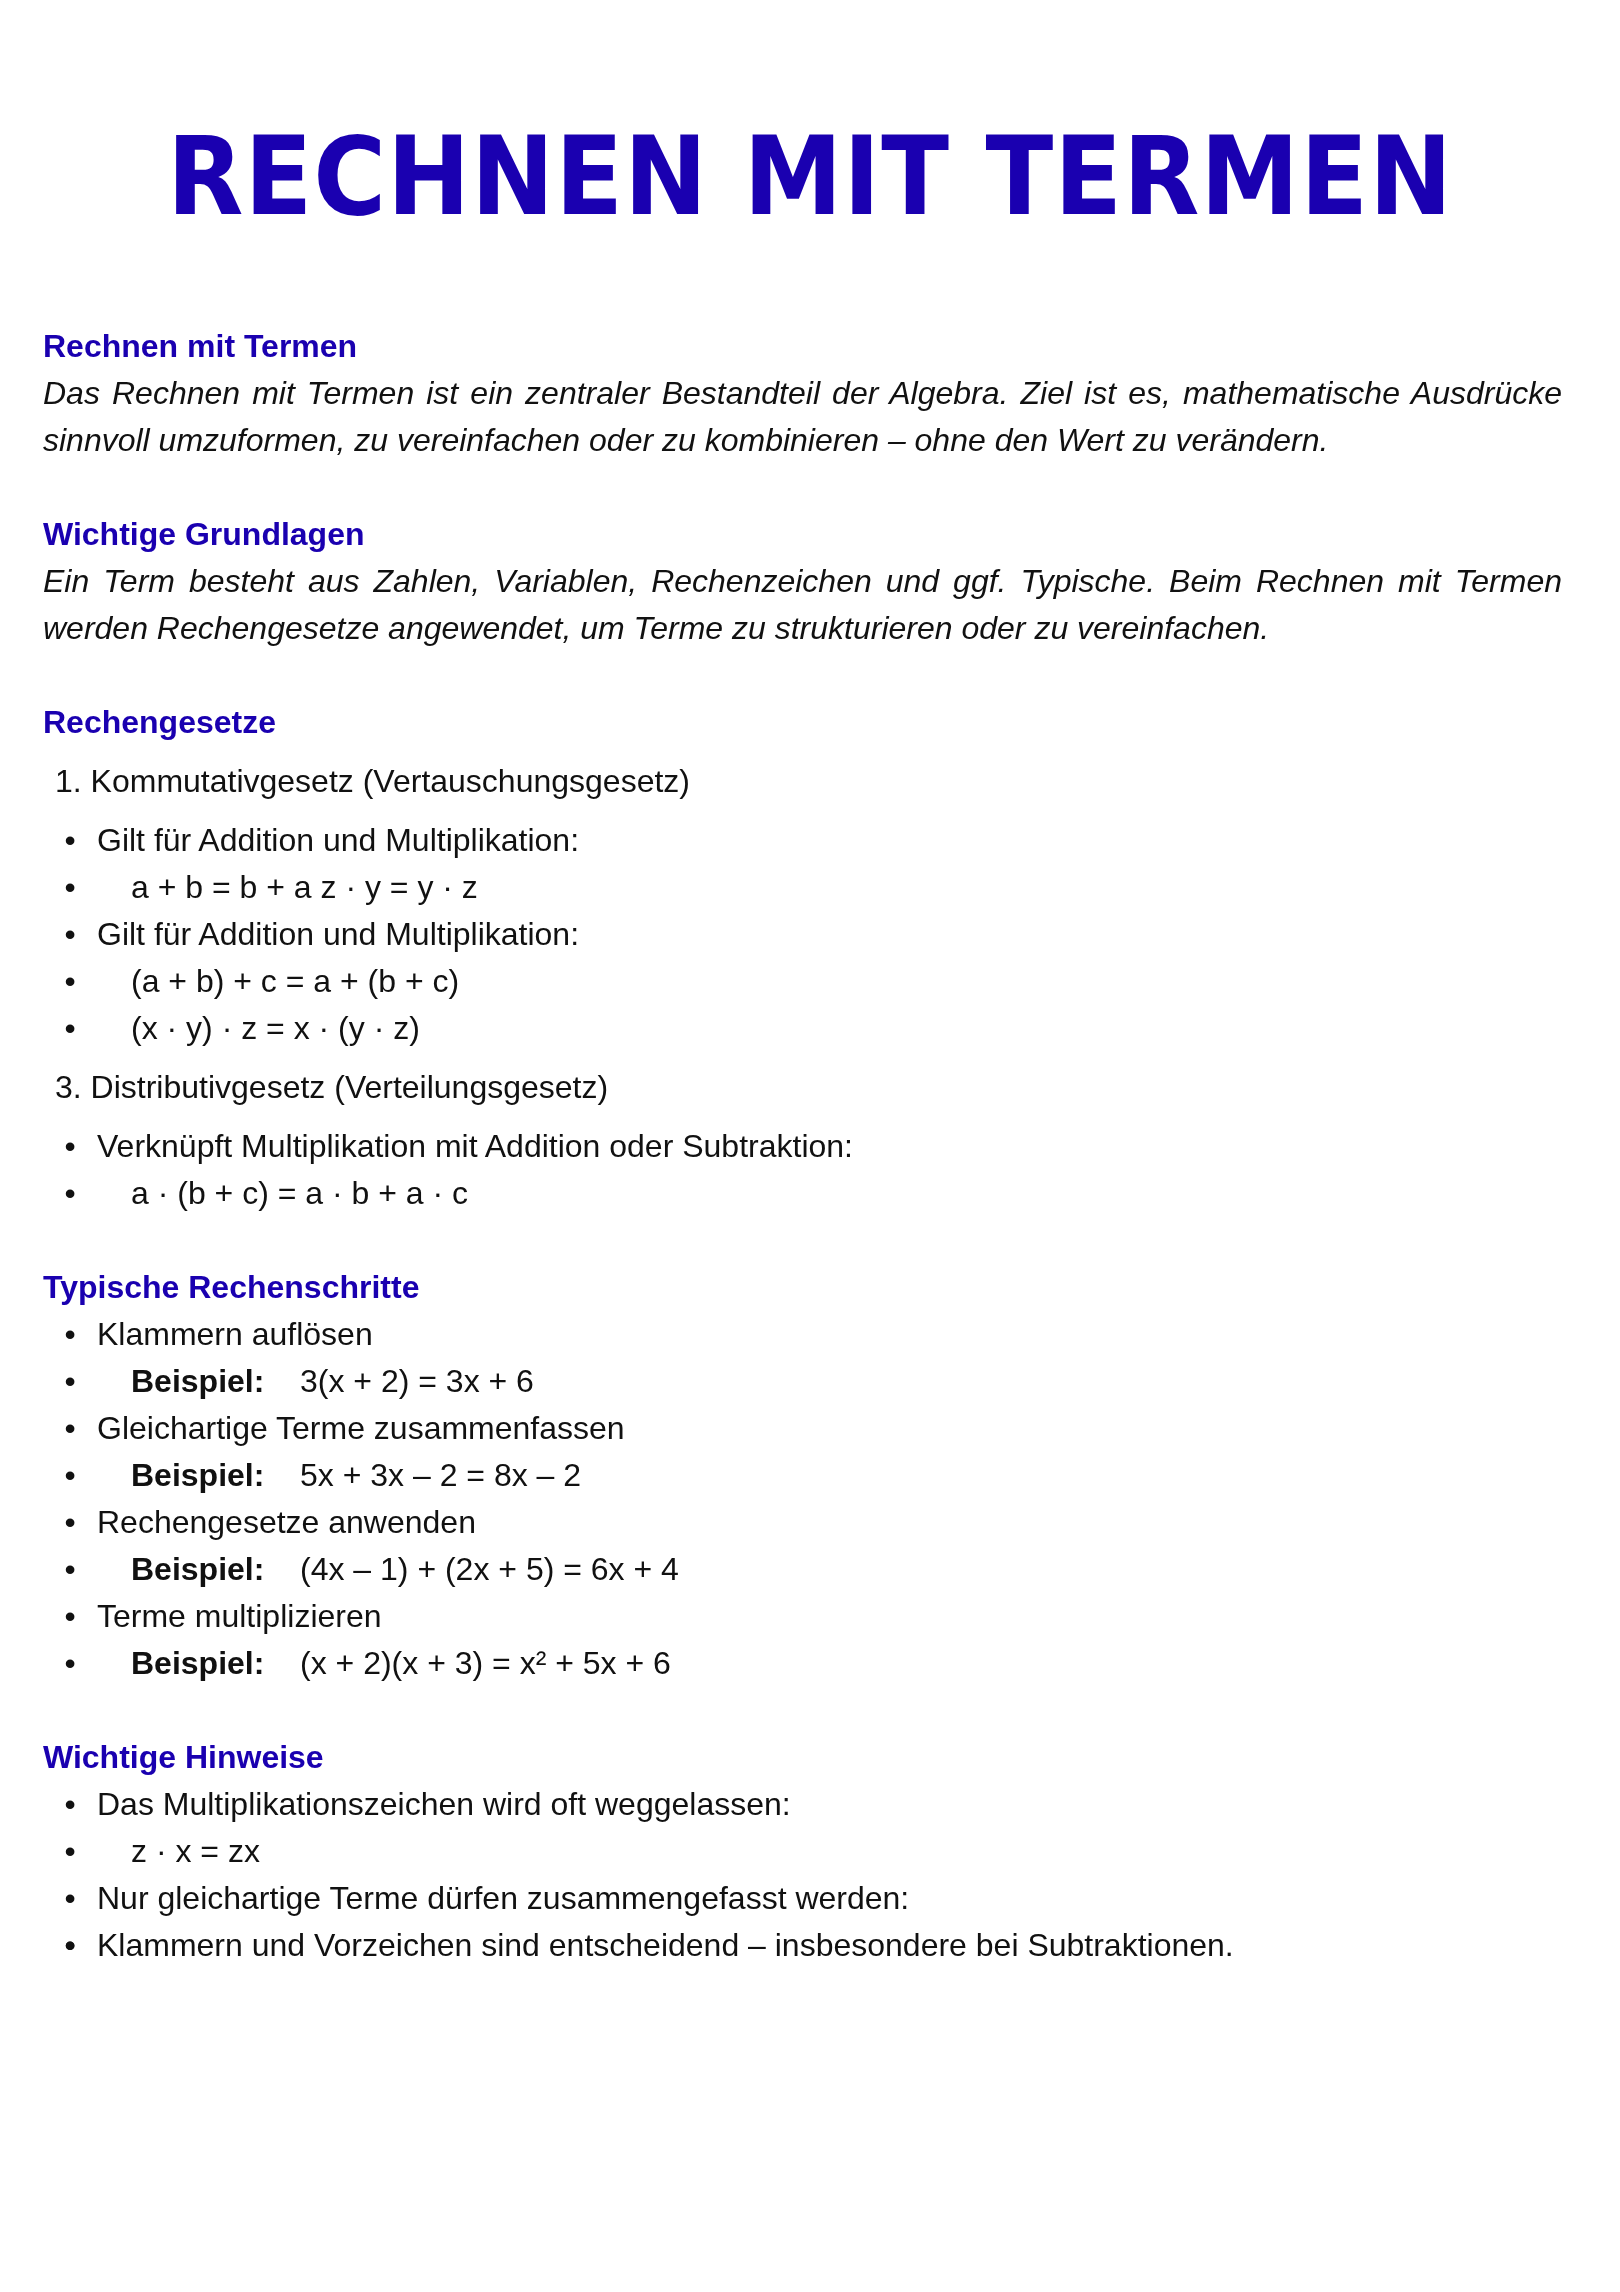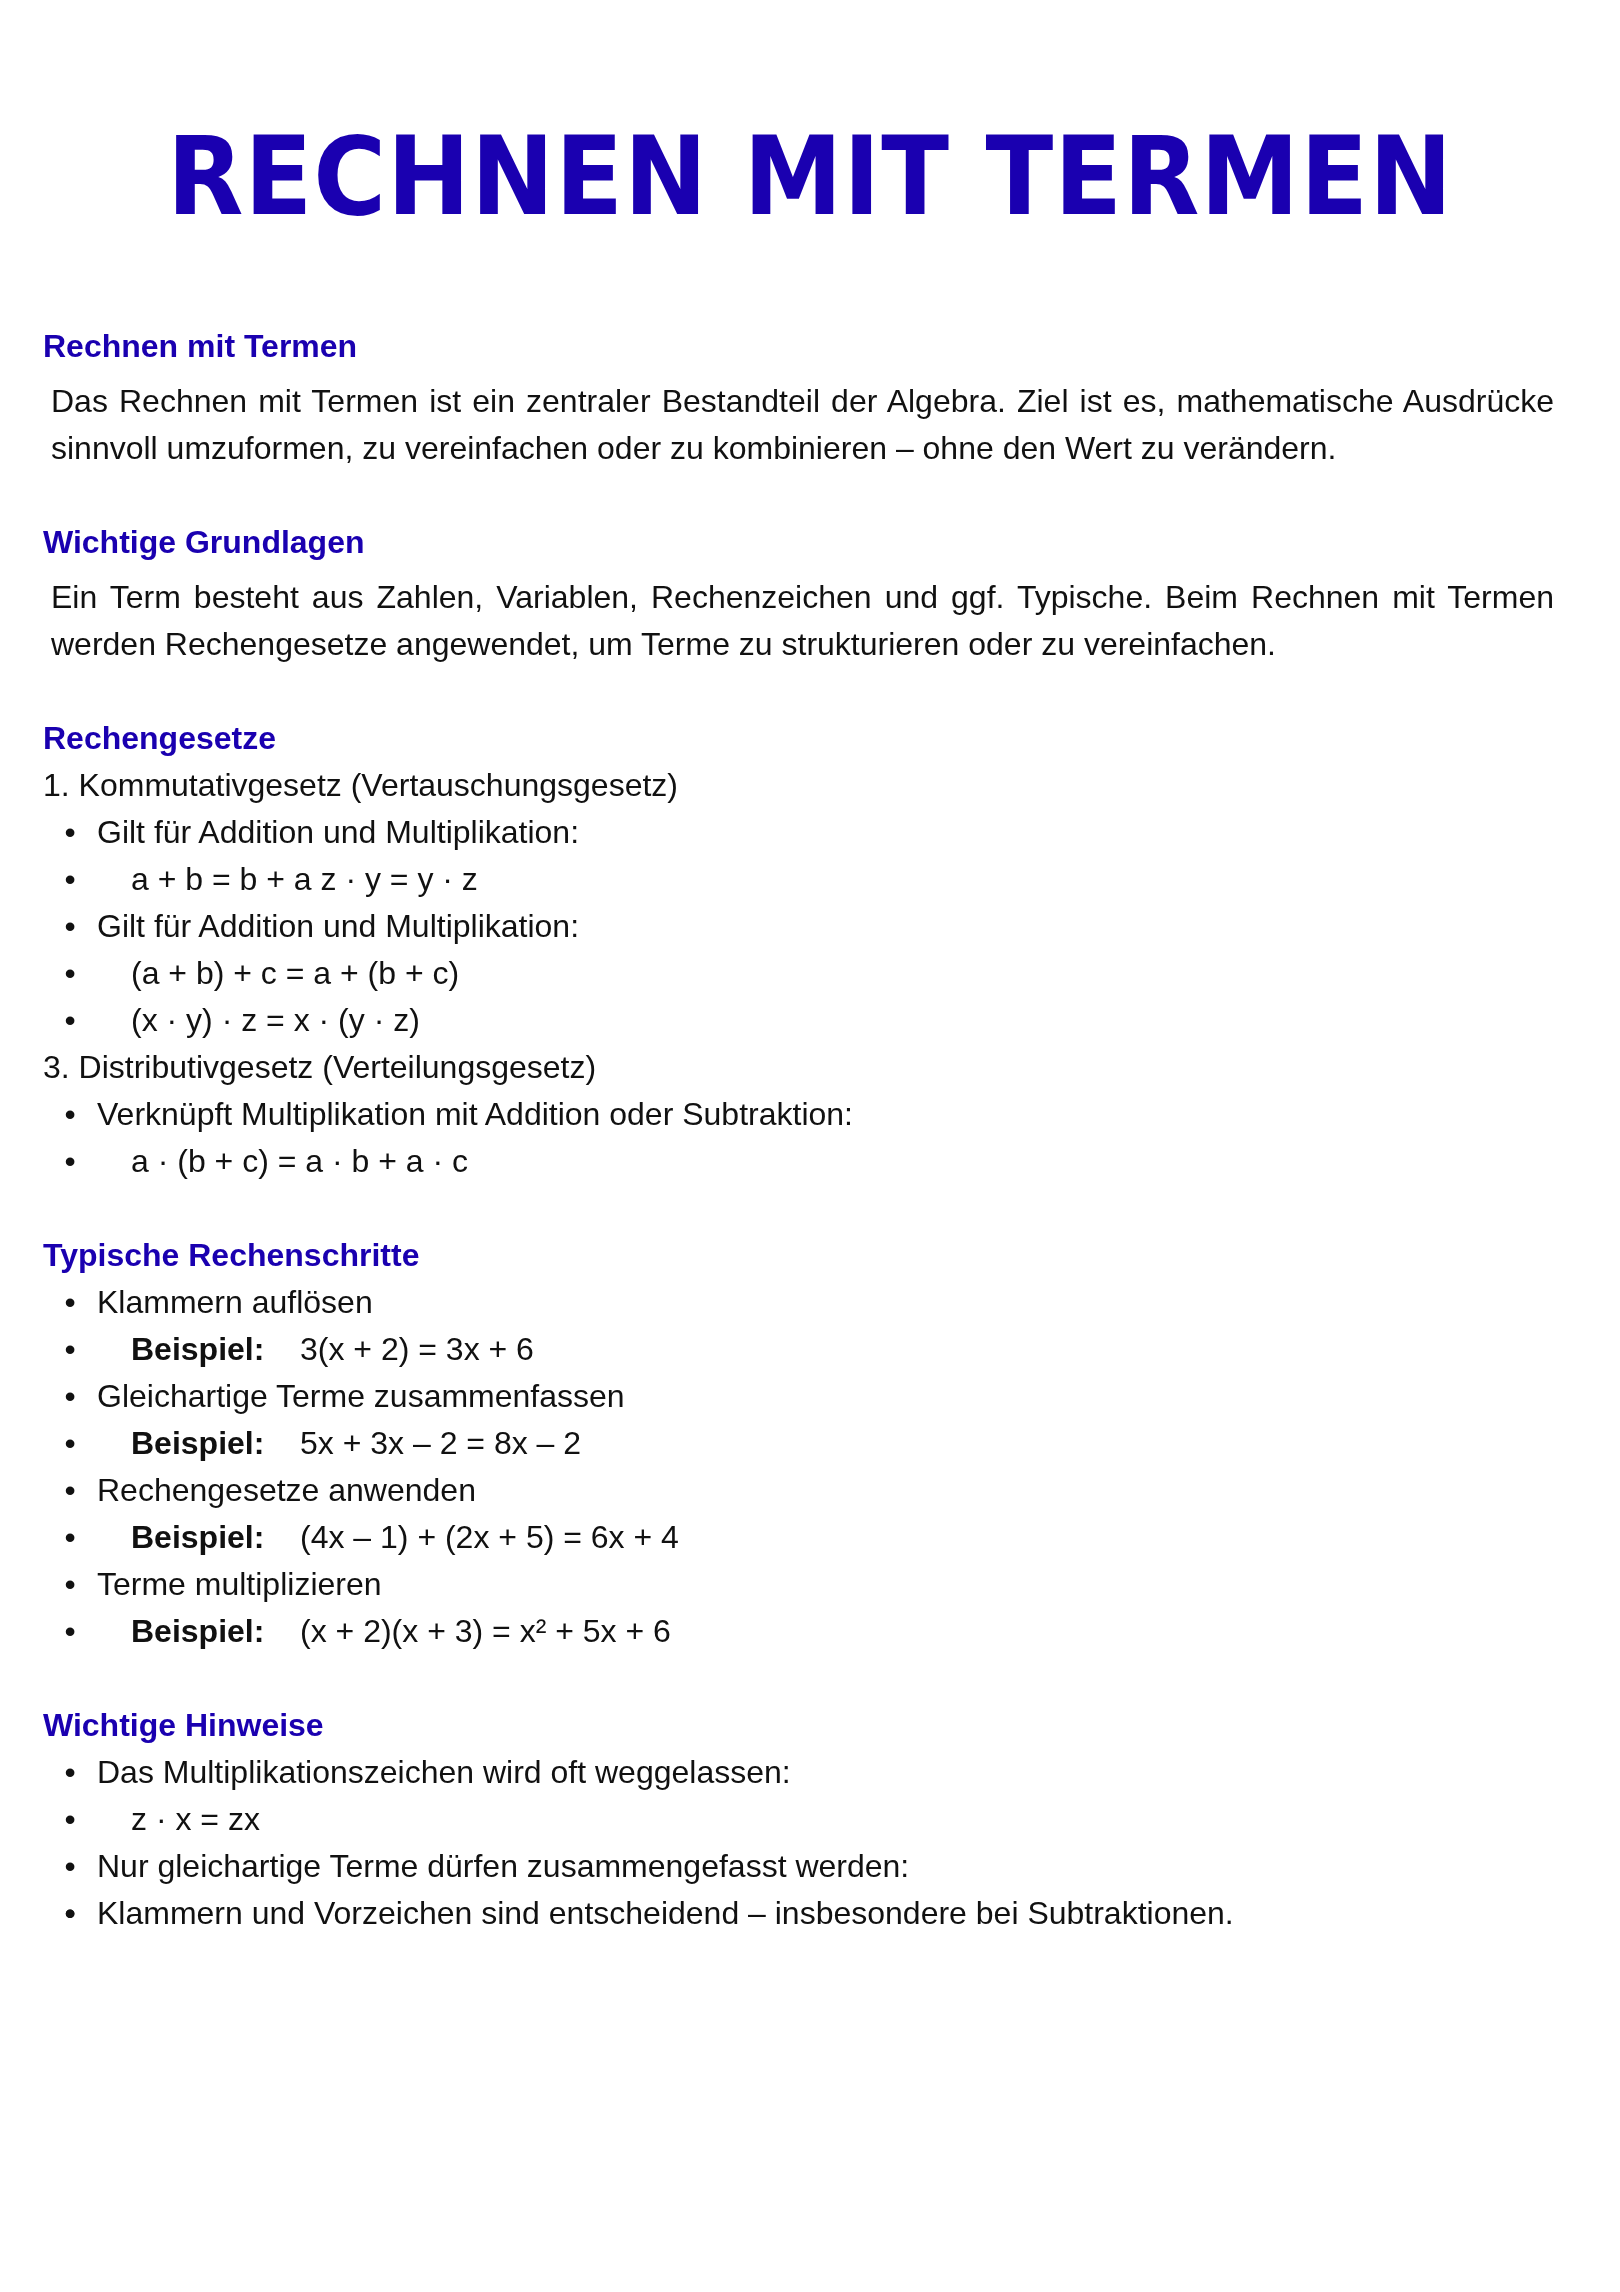--- a/index.html
+++ b/index.html
@@ -23,22 +23,22 @@
   .content {
     position: absolute; left: 43px; top: 323px; width: 1519px;
     font-size: 32px;
     line-height: 47px;
   }
   .section { margin-bottom: 47px; }
   .heading {
     color: #1a00b0; font-weight: bold; font-size: 32px;
     line-height: 47px; margin: 0;
   }
-  .para { margin: 8px; text-align: justify; text-align-last: left; }
-  .line { margin: 0; white-space: pre; }
+  .para { margin: 0; text-align: justify; text-align-last: left; font-style: italic; }
+  .line { margin: 12px; white-space: pre; }
   .bullet { position: relative; padding-left: 54px; margin: 0; white-space: pre; }
   .bullet .dot {
     position: absolute; left: 21.6px; top: 0;
   }
   .bullet.sub .text { padding-left: 34px; }
   .ex-label { display: inline-block; width: 169px; font-weight: bold; }
 </style>
 </head>
 <body>
 

